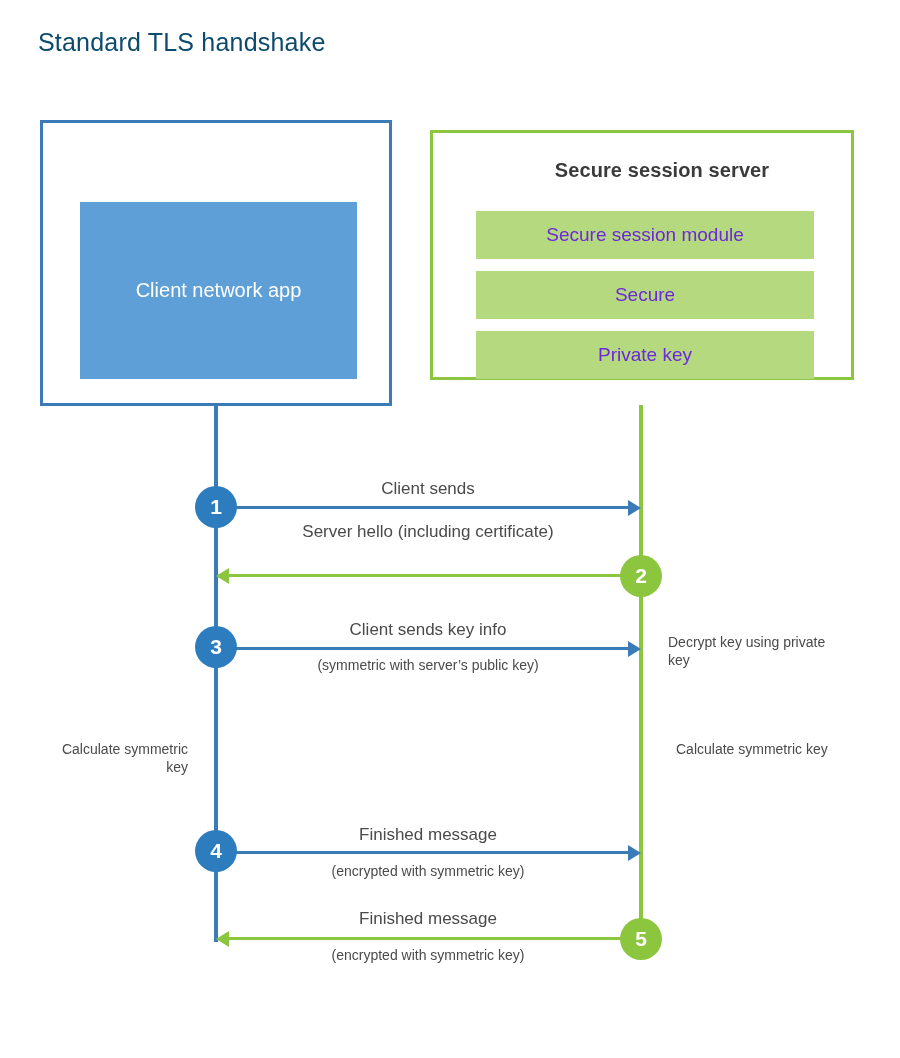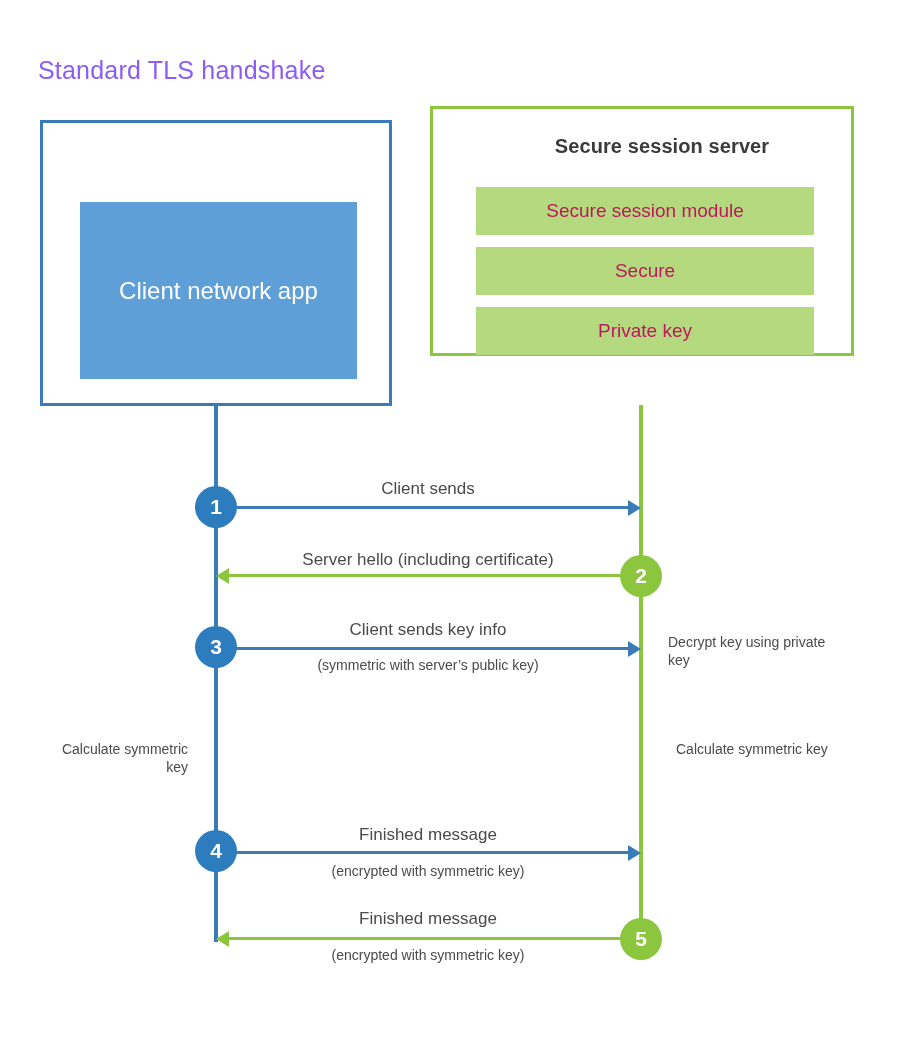--- a/index.html
+++ b/index.html
@@ -22,42 +22,41 @@
     height: 1058px;
   }
 
   
   .page-title {
     position: absolute;
     left: 38px;
     top: 28px;
     font-size: 25px;
     font-weight: 400;
-    color: #8b5cf6;
+    color: #0c4a6e;
     letter-spacing: 0.2px;
     white-space: nowrap;
-    margin-top: 28px;
   }
 
   
   .entity-box {
     position: absolute;
     background: #ffffff;
     box-sizing: border-box;
   }
   .entity-box.client {
     left: 40px;
     top: 120px;
     width: 352px;
     height: 286px;
     border: 3px solid #3b7cb8;
   }
   .entity-box.server {
     left: 430px;
-    top: 106px;
+    top: 130px;
     width: 424px;
     height: 250px;
     border: 3px solid #8cc63f;
     padding-left: 40px;
   }
   .entity-title {
     text-align: center;
     font-size: 20px;
     font-weight: 700;
     color: #3b3b3b;
@@ -66,37 +65,37 @@
   }
 
   .client-app-block {
     position: absolute;
     left: 37px;
     top: 79px;
     width: 277px;
     height: 177px;
     background: #5f9fd8;
     color: #ffffff;
-    font-size: 24px;
+    font-size: 20px;
     line-height: 29px;
     display: flex;
     align-items: center;
     justify-content: center;
     text-align: center;
   }
 
   .server-stack {
     position: absolute;
     left: 43px;
     top: 78px;
     width: 338px;
   }
   .server-bar {
     background: #b5d97f;
-    color: #be185d;
+    color: #6d28d9;
     font-size: 19px;
     height: 48px;
     display: flex;
     align-items: center;
     justify-content: center;
     margin-bottom: 12px;
     text-align: center;
   }
   .server-bar:last-child { margin-bottom: 8px; }
 
@@ -200,21 +199,21 @@
   </div>
 
   <div class="lifeline client-line"></div>
   <div class="lifeline server-line"></div>
 
   <div class="msg-label" style="left:228px; top:479px; width:400px;">Client sends</div>
   <div class="arrow-line blue" style="left:216px; top:506px; width:412px;"></div>
   <div class="arrow-head right-blue" style="left:628px; top:500px;"></div>
   <div class="step-badge blue" style="left:195px; top:486px;">1</div>
 
-  <div class="msg-label" style="left:228px; top:550px; width:400px;">Server hello (including certificate)</div>
+  <div class="msg-label" style="left:228px; top:522px; width:400px;">Server hello (including certificate)</div>
   <div class="arrow-line green" style="left:229px; top:574px; width:412px;"></div>
   <div class="arrow-head left-green" style="left:216px; top:568px;"></div>
   <div class="step-badge green" style="left:620px; top:555px;">2</div>
 
   <div class="msg-label" style="left:228px; top:620px; width:400px;">Client sends key info</div>
   <div class="arrow-line blue" style="left:216px; top:647px; width:412px;"></div>
   <div class="arrow-head right-blue" style="left:628px; top:641px;"></div>
   <div class="msg-sub" style="left:228px; top:657px; width:400px;">(symmetric with server’s public key)</div>
   <div class="step-badge blue" style="left:195px; top:626px;">3</div>
 

